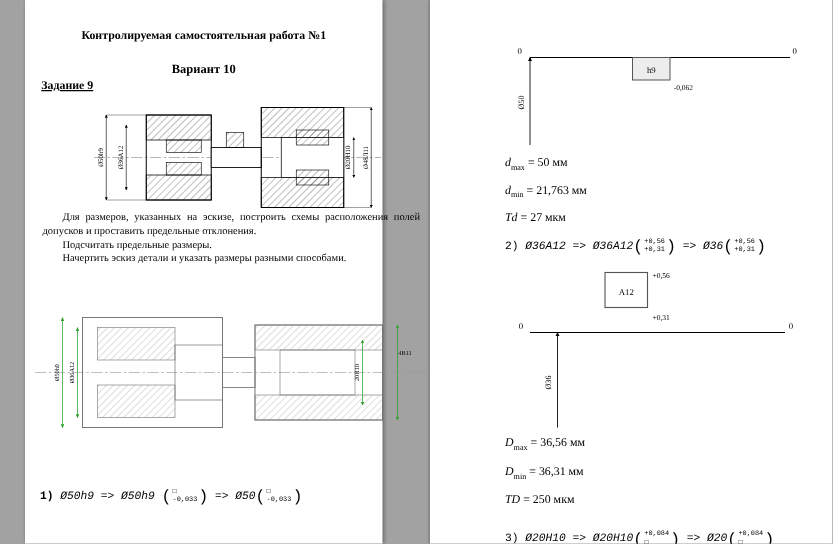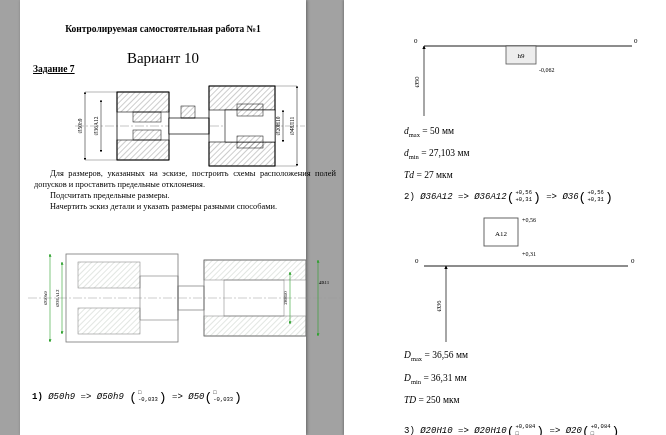--- a/index.html
+++ b/index.html
@@ -9,21 +9,21 @@
     font-family:"Liberation Serif", serif;
     color:#000;
   }
   .page{position:absolute;top:0;background:#fff;height:435px;}
   .page-left{left:20px;width:286px;box-shadow:1px 0 3px rgba(0,0,0,.4);}
   .page-right{left:344px;width:322px;box-shadow:-1px 0 2px rgba(0,0,0,.25);}
 
   .doc-title{position:absolute;top:24px;left:0;right:0;text-align:center;
     font-weight:bold;font-size:9.5px;}
   .doc-variant{position:absolute;top:50px;left:0;right:0;text-align:center;
-    font-weight:normal;font-size:15px;}
+    font-weight:bold;font-size:10px;}
   .task-heading{position:absolute;top:64px;left:13px;font-weight:bold;font-size:9.5px;
     text-decoration:underline;}
 
   .drawing1{position:absolute;top:78px;left:55px;width:230px;height:95px;}
   .drawing2{position:absolute;top:246px;left:8px;width:315px;height:108px;}
 
   .para{position:absolute;top:168px;left:14px;width:302px;
     font-size:8.4px;line-height:1.32;text-align:justify;}
   .para p{margin:0;text-indent:16px;}
   .para .meas{font-style:italic;}
@@ -57,21 +57,21 @@
 </style>
 </head>
 <body>
 
 <div>
 
   <div class="page page-left">
 
     <div class="doc-title">Контролируемая самостоятельная работа №1</div>
     <div class="doc-variant">Вариант 10</div>
-    <div class="task-heading">Задание 7</div>
+    <div class="task-heading">Задание 9</div>
 
     <svg class="drawing1" viewBox="0 0 230 95">
       <defs>
         <pattern id="h1" patternUnits="userSpaceOnUse" width="4" height="4" patternTransform="rotate(45)">
           <line x1="0" y1="0" x2="0" y2="4" stroke="#333" stroke-width="0.5"></line>
         </pattern>
         <marker id="ar1" viewBox="0 0 10 10" refX="9" refY="5" markerWidth="5" markerHeight="5" orient="auto-start-reverse">
           <path d="M0,0 L10,5 L0,10 z" fill="#000"></path>
         </marker>
       </defs>
@@ -174,21 +174,21 @@
       <text x="224" y="13" font-size="7">0</text>
       <line x1="14" y1="16" x2="222" y2="16" stroke="#000" stroke-width="0.9"></line>
       <rect x="96" y="16" width="30" height="18" fill="#ededed" stroke="#555" stroke-width="0.8"></rect>
       <text x="111" y="28" font-size="7" text-anchor="middle">h9</text>
       <text x="129" y="42" font-size="6">-0,062</text>
       <line x1="14" y1="16" x2="14" y2="86" stroke="#000" stroke-width="0.7" marker-start="url(#ar3)"></line>
       <text transform="rotate(-90 9 52)" x="9" y="52" font-size="6.5" text-anchor="middle">Ø50</text>
     </svg>
 
     <div class="rline l-dmax"><span class="fvar">d</span><sub>max</sub><span> = 50 мм</span></div>
-    <div class="rline l-dmin"><span class="fvar">d</span><sub>min</sub><span> = 27,103  мм</span></div>
+    <div class="rline l-dmin"><span class="fvar">d</span><sub>min</sub><span> = 21,763  мм</span></div>
     <div class="rline l-td"><span class="fvar">Td</span><span> = 27 мкм</span></div>
 
     <div class="formula f2">
       <span class="fnum">2)</span><span> Ø36A12 =&gt; Ø36A12</span><span class="paren">(</span><span class="stack">
           <span>+0,56</span>
           <span>+0,31</span>
         </span><span class="paren">)</span><span> =&gt; Ø36</span><span class="paren">(</span><span class="stack">
           <span>+0,56</span>
           <span>+0,31</span>
         </span><span class="paren">)</span>

